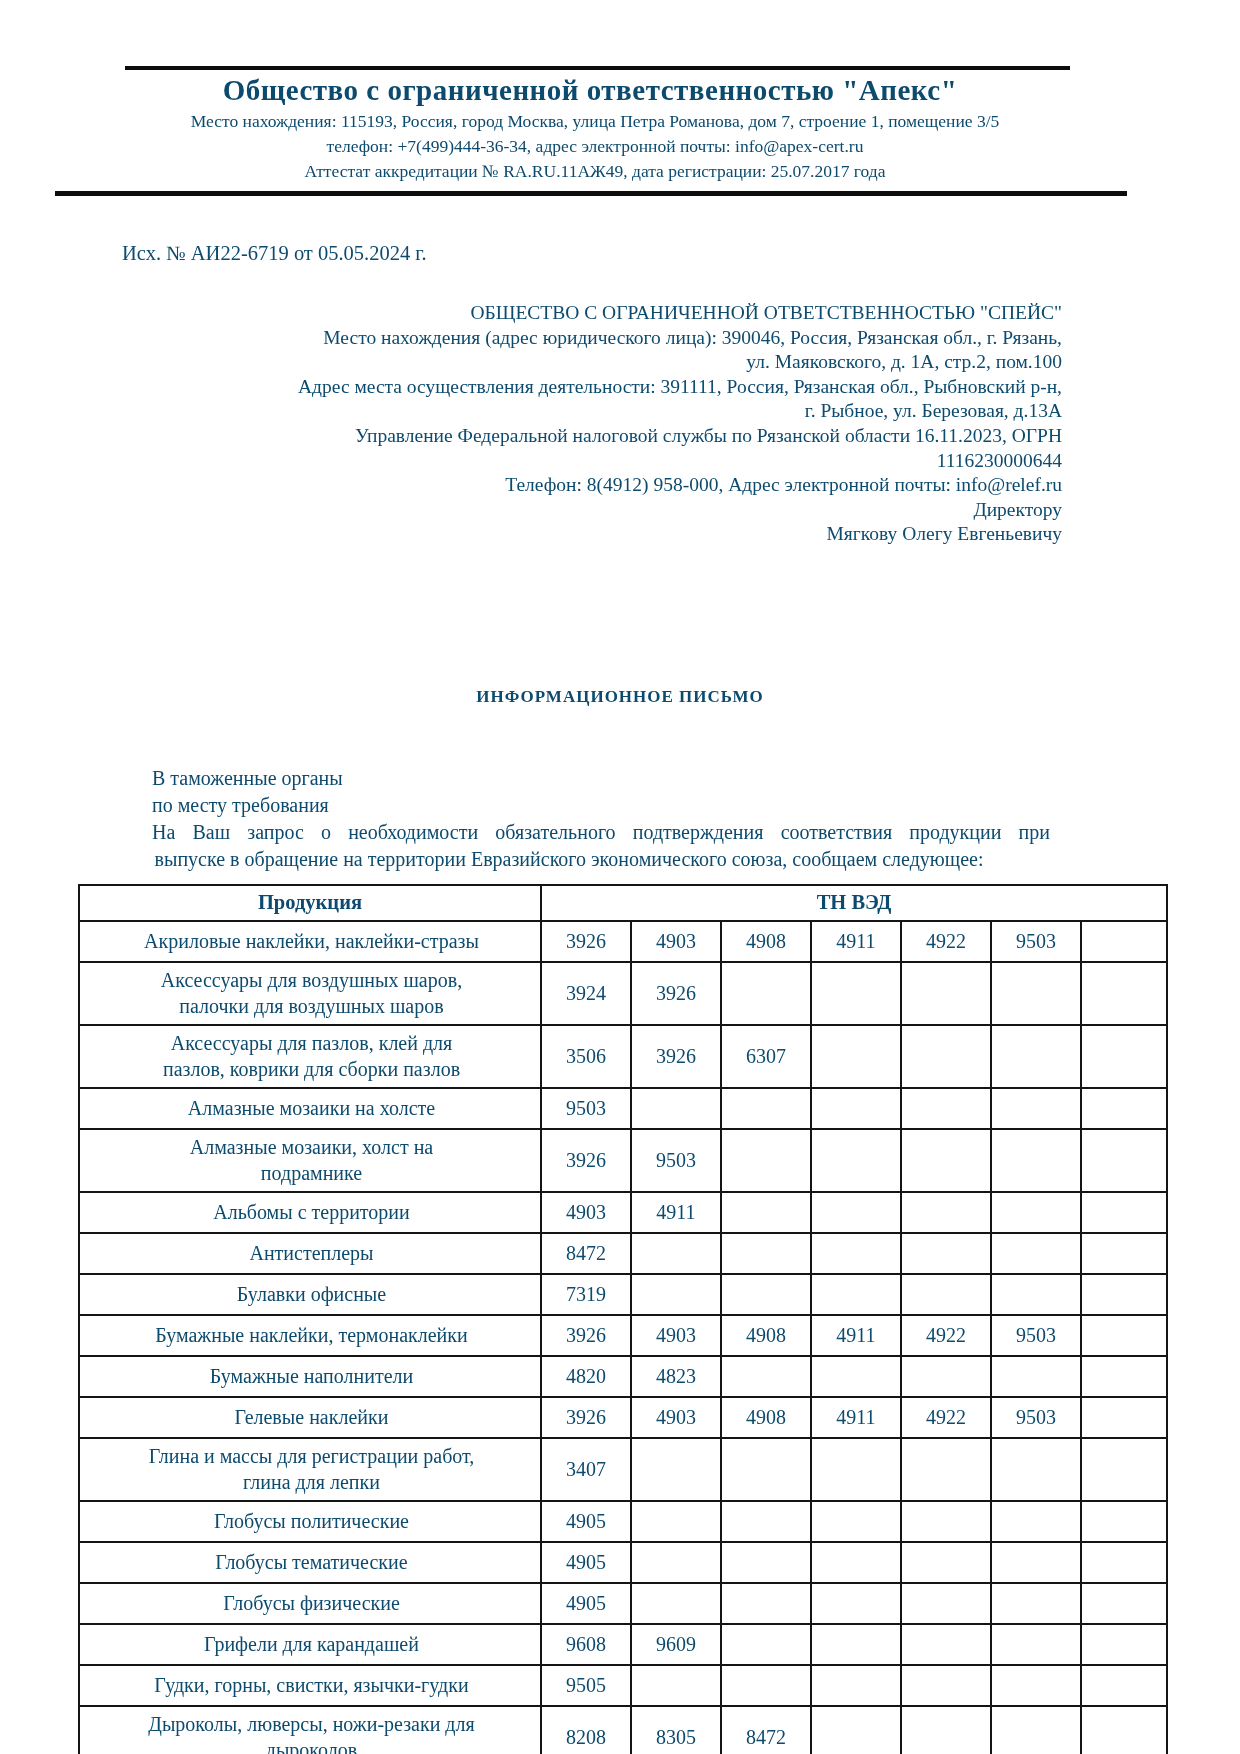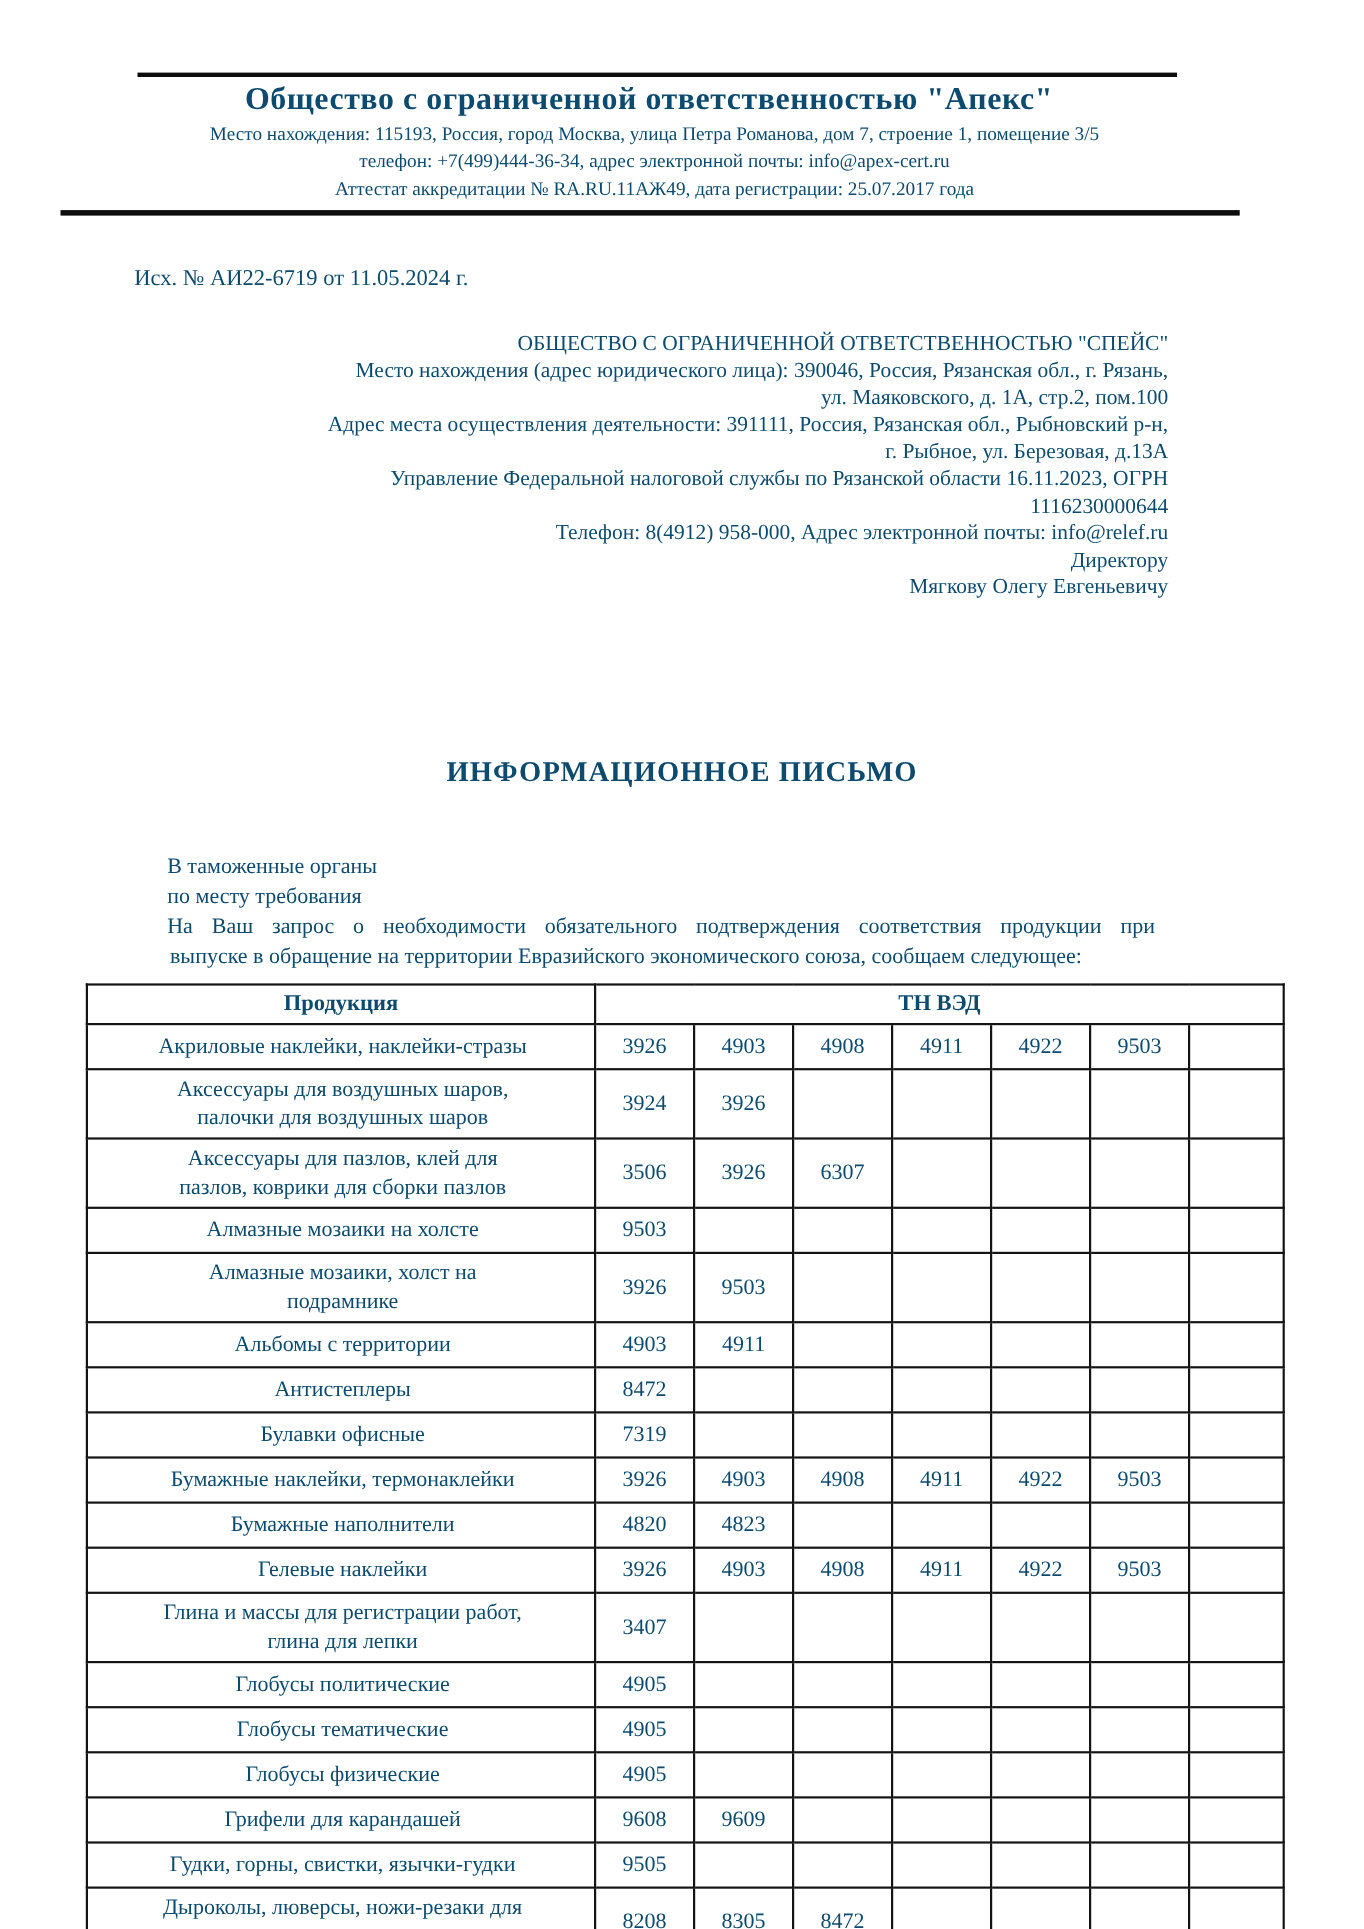--- a/index.html
+++ b/index.html
@@ -53,21 +53,21 @@
     margin: 36px 178px 0 200px;
     text-align: right;
     font-size: 19.5px;
     line-height: 24.6px;
   }
   
   .letter-title {
     margin-top: 140px;
     text-align: center;
     font-weight: bold;
-    font-size: 26px;
+    font-size: 17px;
     letter-spacing: 1px;
   }
   
   .body-block {
     margin: 58px 0 0 88px;
     width: 962px;
     font-size: 20px;
     line-height: 27px;
   }
   .to-line { padding-left: 64px; }
@@ -116,21 +116,21 @@
 
   <div class="letterhead">
     <div class="rule-top"></div>
     <div class="company-title">Общество с ограниченной ответственностью "Апекс"</div>
     <div class="letterhead-line">Место нахождения: 115193, Россия, город Москва, улица Петра Романова, дом 7, строение 1, помещение 3/5</div>
     <div class="letterhead-line">телефон: +7(499)444-36-34, адрес электронной почты: info@apex-cert.ru</div>
     <div class="letterhead-line">Аттестат аккредитации № RA.RU.11АЖ49, дата регистрации: 25.07.2017 года</div>
     <div class="rule-bottom"></div>
   </div>
 
-  <div class="outgoing-ref">Исх. № АИ22-6719 от 11.05.2024 г.</div>
+  <div class="outgoing-ref">Исх. № АИ22-6719 от 05.05.2024 г.</div>
 
   <div class="recipient">
       <div>ОБЩЕСТВО С ОГРАНИЧЕННОЙ ОТВЕТСТВЕННОСТЬЮ "СПЕЙС"</div>
       <div>Место нахождения (адрес юридического лица): 390046, Россия, Рязанская обл., г. Рязань,</div>
       <div>ул. Маяковского, д. 1А, стр.2, пом.100</div>
       <div>Адрес места осуществления деятельности: 391111, Россия, Рязанская обл., Рыбновский р-н,</div>
       <div>г. Рыбное, ул. Березовая, д.13А</div>
       <div>Управление Федеральной налоговой службы по Рязанской области 16.11.2023, ОГРН</div>
       <div>1116230000644</div>
       <div>Телефон: 8(4912) 958-000, Адрес электронной почты: info@relef.ru</div>

